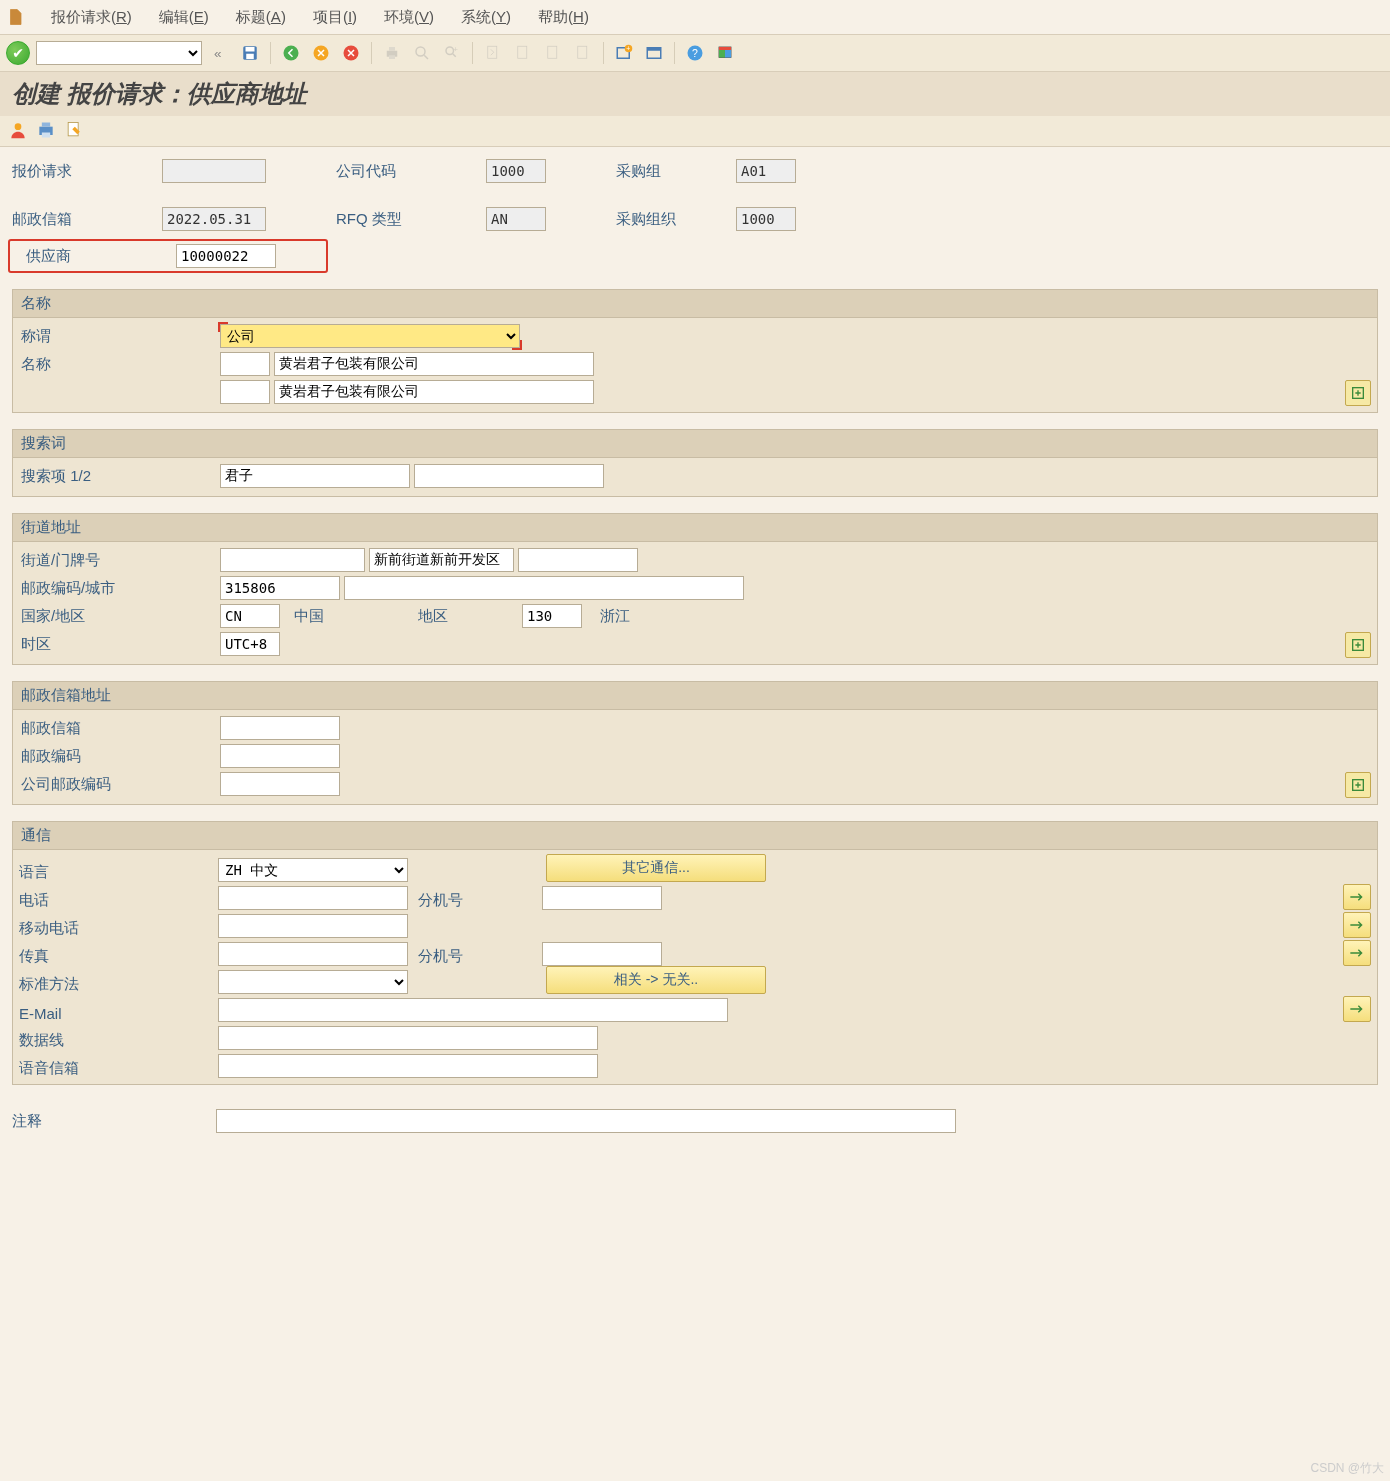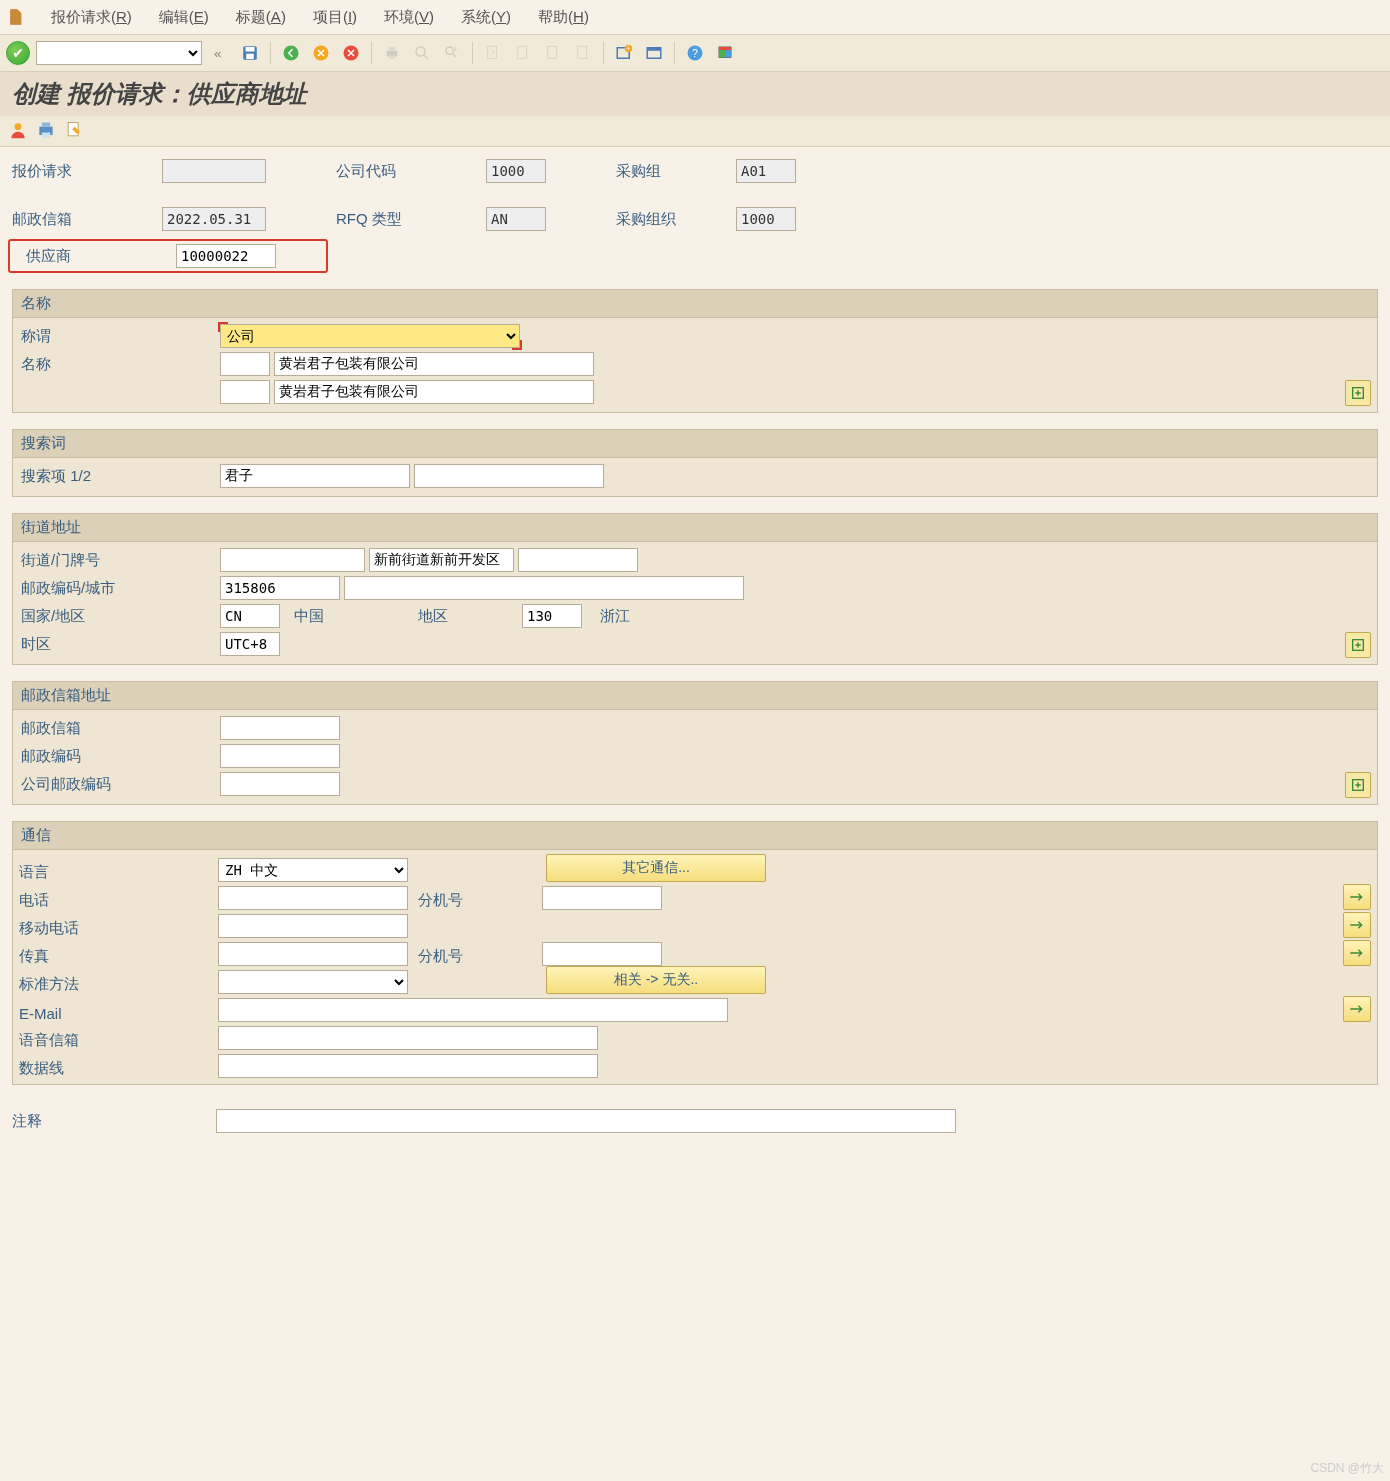--- a/index.html
+++ b/index.html
@@ -384,25 +384,25 @@
         <span class="lbl">E-Mail</span>
         <input class="inp" style="width: 510px;" value="">
         <span style="flex:1"></span>
         <span class="arrow-btn">
             <svg viewBox="0 0 24 16">
               <path d="M2 8h16M14 3l5 5-5 5" stroke="#3a8a3a" stroke-width="2" fill="none"></path>
             </svg>
           </span>
       </div>
       <div class="comm-row">
+        <span class="lbl">数据线</span>
+        <input class="inp" style="width: 380px;" value="">
+      </div>
+      <div class="comm-row">
         <span class="lbl">语音信箱</span>
-        <input class="inp" style="width: 380px;" value="">
-      </div>
-      <div class="comm-row">
-        <span class="lbl">数据线</span>
         <input class="inp" style="width: 380px;" value="">
       </div>
     </div>
   </div>
 
   <div class="comment-row">
     <span class="lbl">注释</span>
     <input class="inp" style="width: 740px;">
   </div>
 </div>

